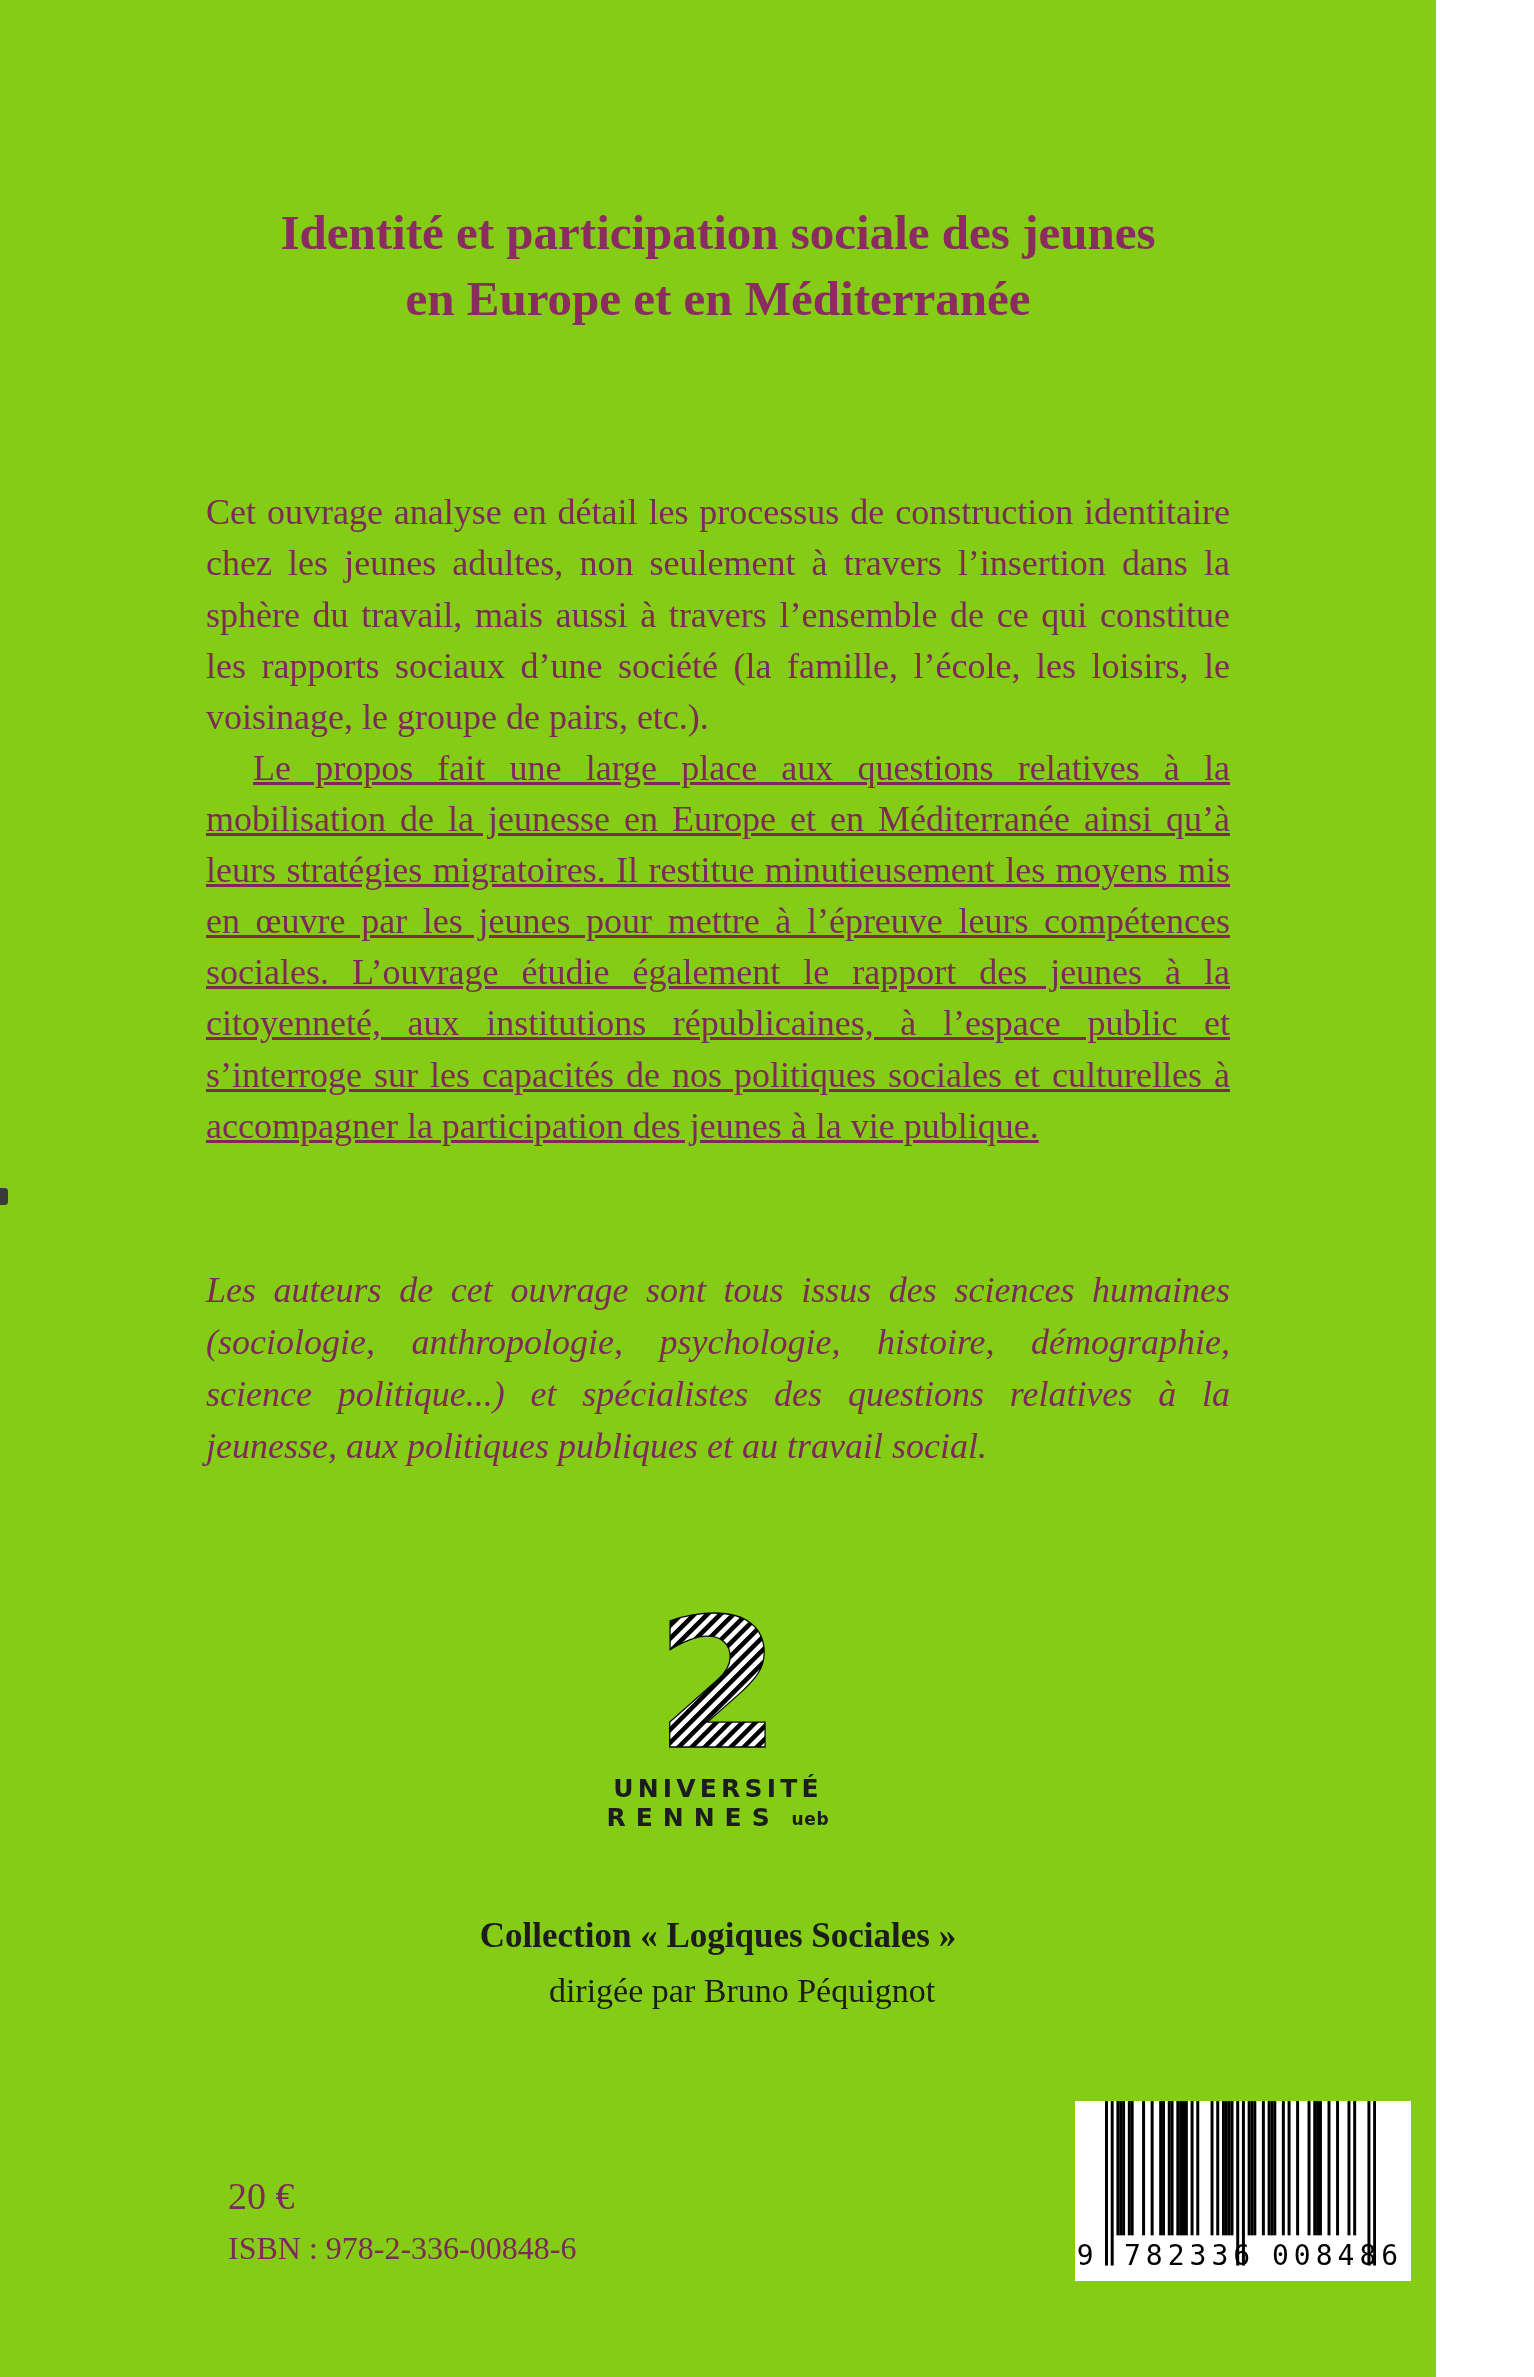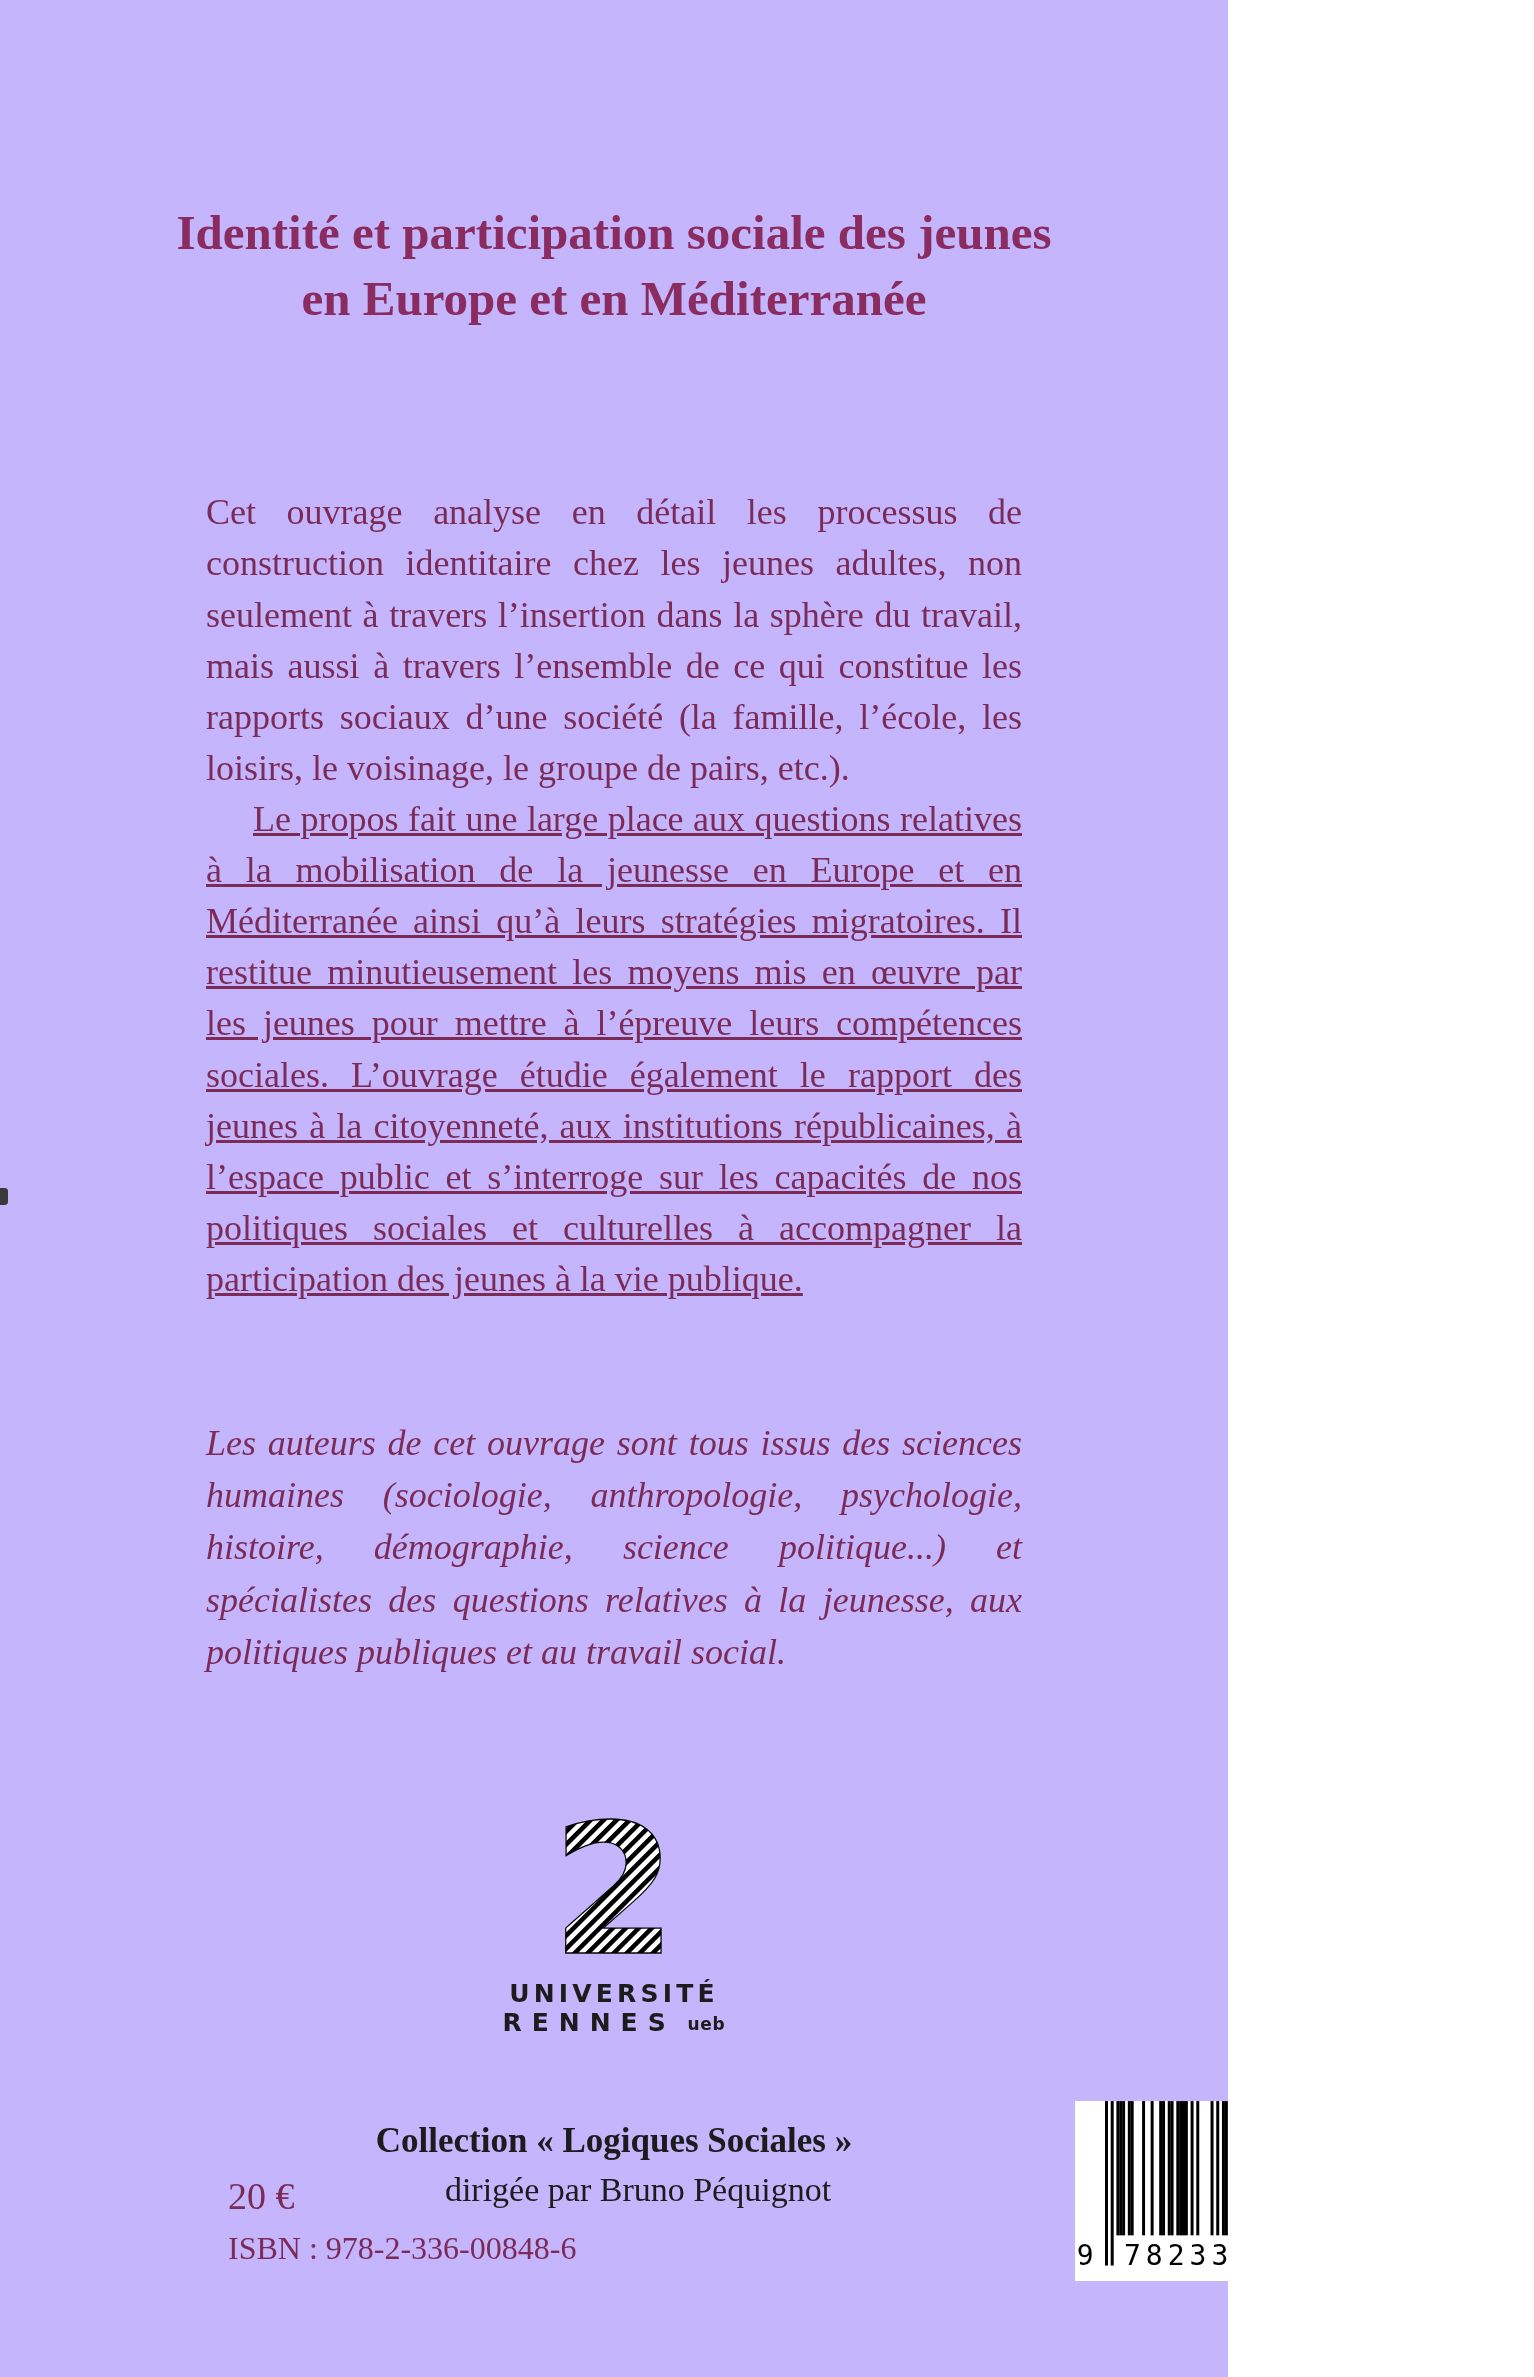--- a/index.html
+++ b/index.html
@@ -6,23 +6,23 @@
     --c-title:#8a2c60;
     --c-body:#7c2b57;
     --c-ink:#1c1c1c;
   }
   *{box-sizing:border-box;}
   html,body{margin:0;padding:0;}
   body{background:#ffffff;}
 
   .page{
     position:relative;
-    width:1228px;
+    width:1436px;
     height:2377px;
-    background:#c4b5fd;
+    background:#84cc16;
     font-family:"Liberation Serif", serif;
     overflow:hidden;
   }
 
   h1.title{
     margin:0;
     padding-top:200px;
     text-align:center;
     font-size:49px;
     line-height:1.34;
@@ -80,21 +80,21 @@
     margin-left:11.7px;
     vertical-align:middle;
   }
 
   .collection{
     margin-top:84px;
     text-align:center;
     color:var(--c-ink);
   }
   .collection-title{font-weight:bold;font-size:35px;}
-  .collection-director{font-size:34px;margin-top:10px;padding-left:48px;}
+  .collection-director{font-size:34px;margin-top:16px;padding-left:48px;}
 
   .price-block{
     position:absolute;
     left:228px;
     top:2174px;
     color:var(--c-body);
   }
   .price{font-size:38px;}
   .isbn{font-size:32px;margin-top:11.7px;}
 

